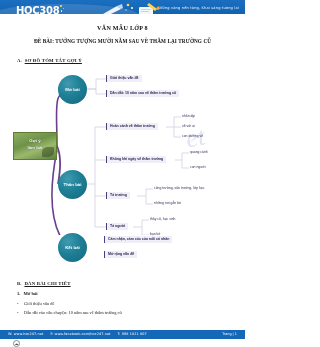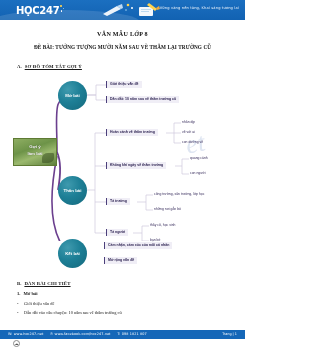--- a/index.html
+++ b/index.html
@@ -13,21 +13,21 @@
     height: 347px;
     overflow: hidden;
     font-family: "Liberation Serif", "DejaVu Serif", serif;
     color: #1a1a1a;
     position: relative;
   }
 
   
   .header-bar {
     position: relative;
-    height: 20px;
+    height: 14px;
     background: #1567b8;
     background: linear-gradient(180deg, #1b6fc0 0%, #1262b2 100%);
     overflow: hidden;
   }
   .header-bar .swoosh {
     position: absolute;
     left: -10px;
     bottom: -14px;
     width: 150px;
     height: 24px;
@@ -291,21 +291,21 @@
   }
 </style>
 </head>
 <body>
 
 <div class="header-bar">
   <div class="swoosh"></div>
 
   <div class="logo">
     <span class="logo-text">HỌC</span>
-      <span class="logo-text logo-247">247</span>
+      <span class="logo-text logo-247">308</span>
     <span class="logo-dots">
         <i></i>
         <i></i>
         <i></i>
       </span>
   </div>
 
   <svg class="header-art" viewBox="0 0 70 21" width="70" height="21">
     <path d="M8 14 L22 6 L26 9 L12 16 Z" fill="#ffffff" opacity="0.92"></path>
     <path d="M22 6 L27 4 L28 8 L26 9 Z" fill="#cfe6fa" opacity="0.9"></path>

